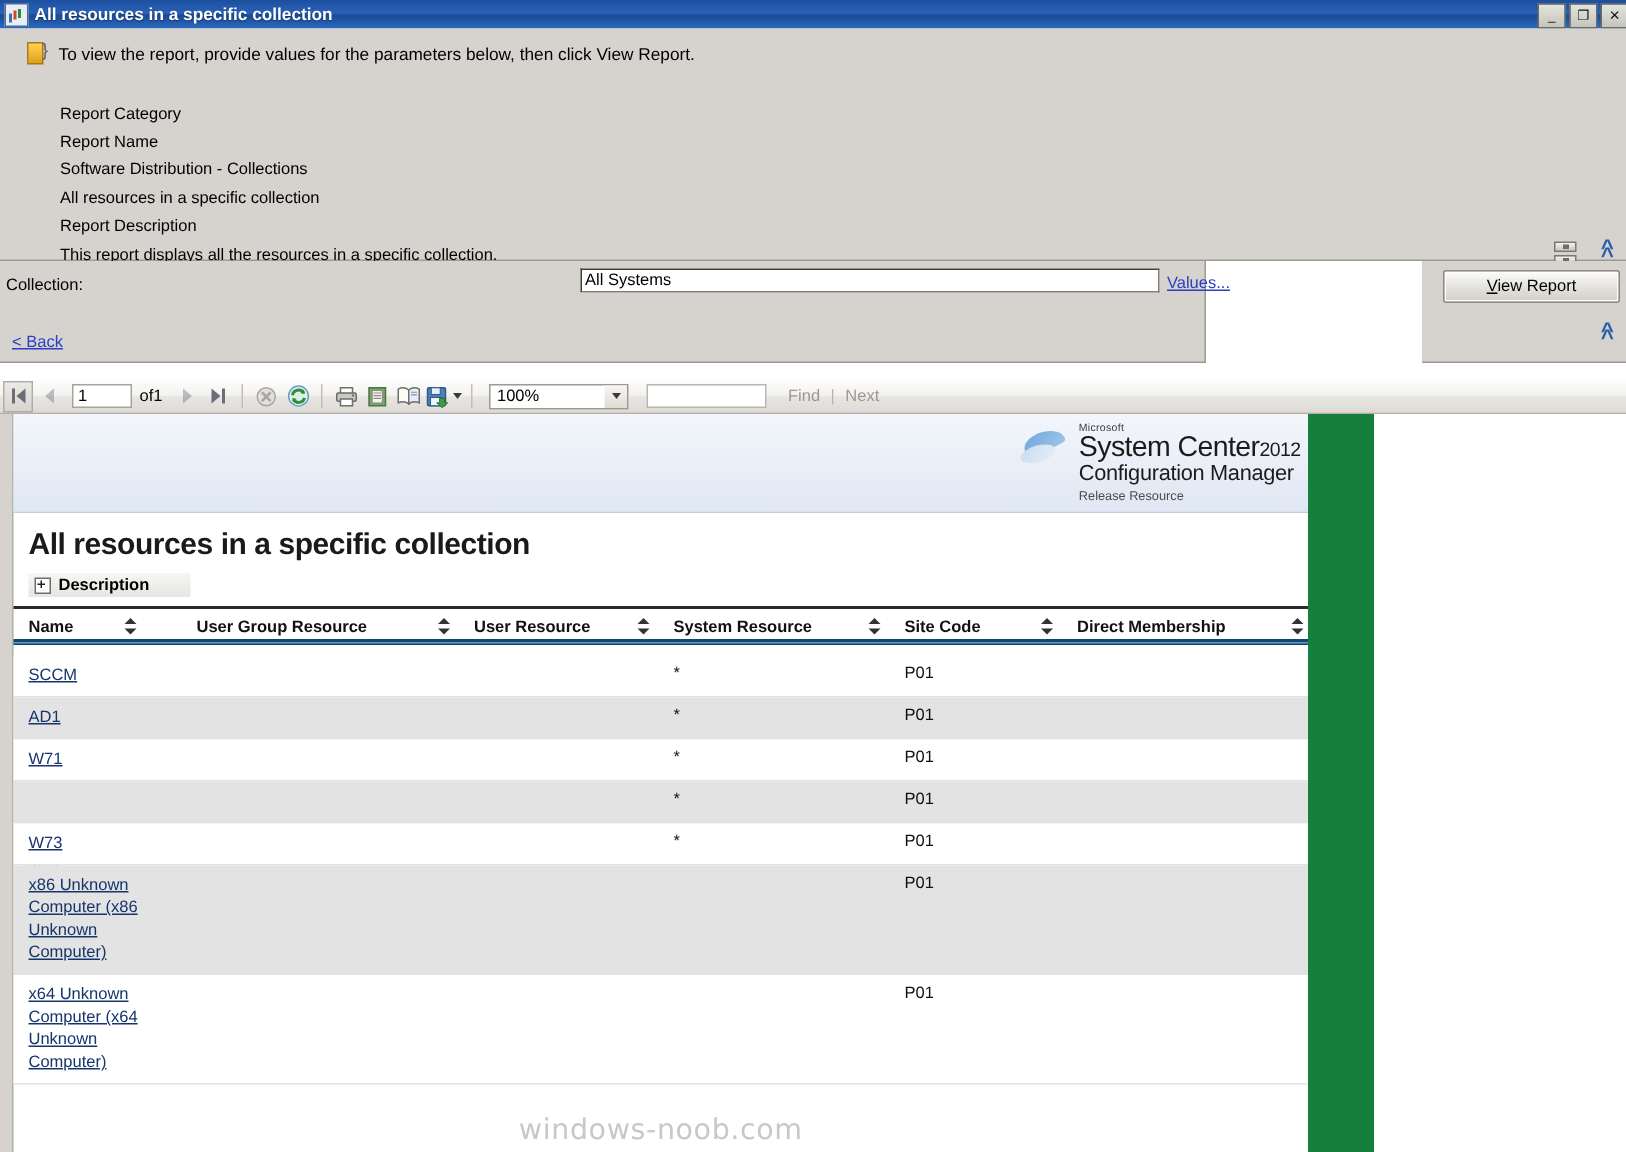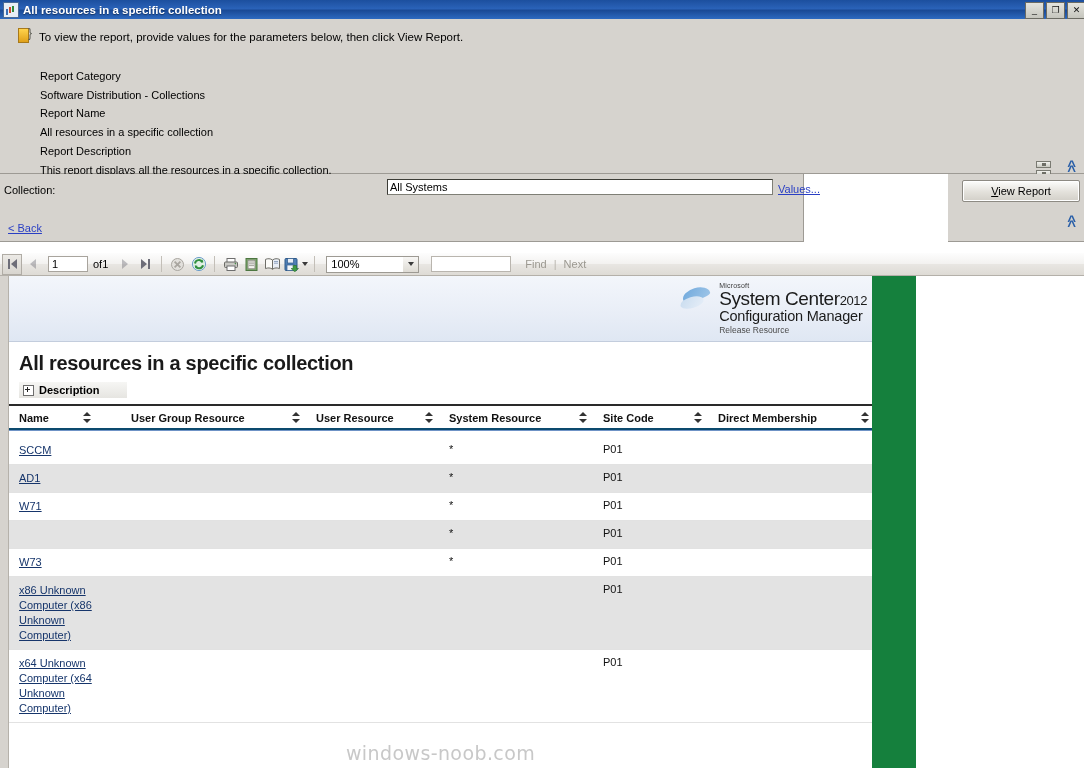--- a/index.html
+++ b/index.html
@@ -230,21 +230,21 @@
     width: 9px; height: 9px; border: 1px solid #6d6d6d; background: #fff;
     margin: 0 5px 0 4px; position: relative; flex: none;
   }
   .plusbox::before { content:""; position:absolute; left:1px; top:3px; width:5px; height:1px; background:#222; }
   .plusbox::after  { content:""; position:absolute; left:3px; top:1px; width:1px; height:5px; background:#222; }
 
   
   .tbl { position: absolute; left: 0; top: 128px; width: 863px; }
   .thead {
     position: relative; height: 26px; width: 863px;
-    border-top: 2px solid #2a2a2a; border-bottom: 2px solid #0c4a6e;
+    border-top: 2px solid #2a2a2a; border-bottom: 4px solid #0c4a6e;
     box-sizing: border-box;
   }
   .thead::after {
     content:""; position:absolute; left:0; bottom:-3px; width:863px; height:1px; background:#6f93c6;
   }
   .th {
     position: absolute; top: 6px; font-size: 11px; font-weight: bold; color: #111;
     white-space: nowrap;
   }
   .sorter {
@@ -290,22 +290,22 @@
     </div>
   </div>
 
   <div class="param-panel">
     <div class="hint-row">
       <div class="hint-icon"></div>
       <div class="hint-text">To view the report, provide values for the parameters below, then click View Report.</div>
     </div>
     <div class="meta">
       <div>Report Category</div>
+      <div>Report Name</div>
       <div>Software Distribution - Collections</div>
-      <div>Report Name</div>
       <div>All resources in a specific collection</div>
       <div>Report Description</div>
       <div>This report displays all the resources in a specific collection.</div>
     </div>
     <div class="grip">
         <span></span>
         <span></span>
       </div>
     <div class="chev" style="right:9px; top:144px;">^<br><span style="position:absolute;left:0;top:-5px;">^</span></div>
   </div>

